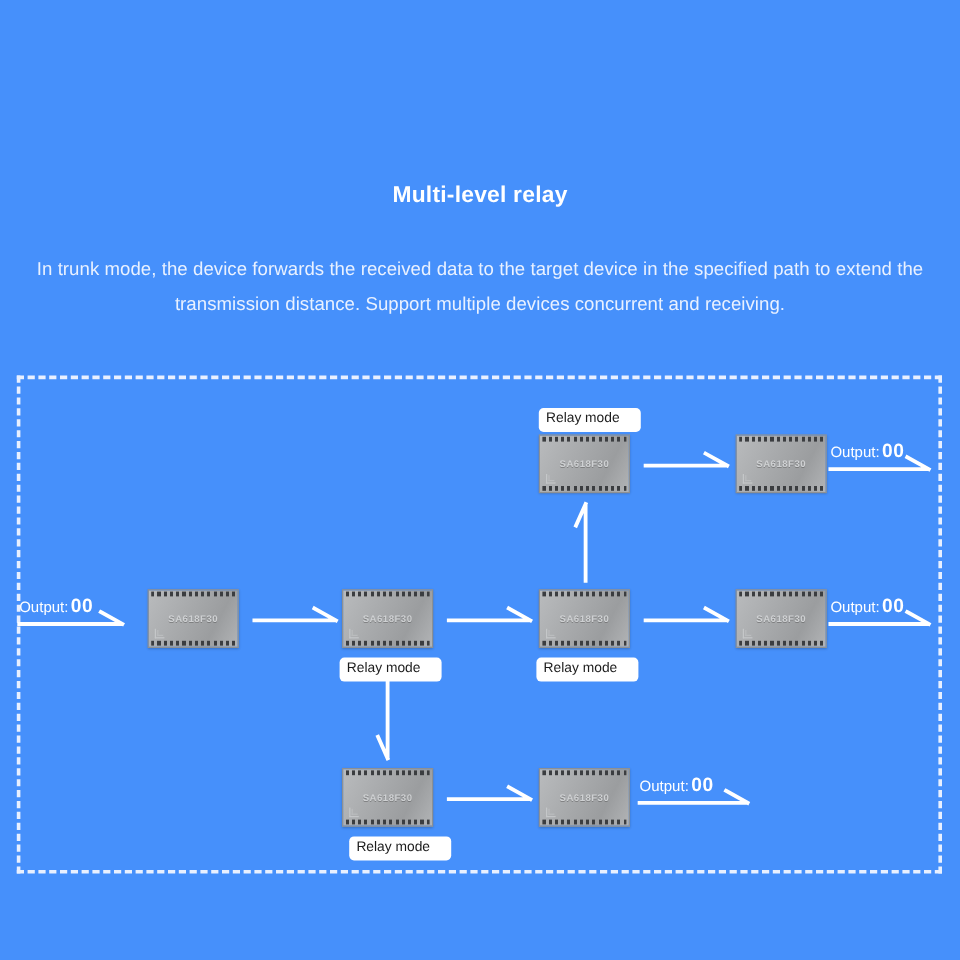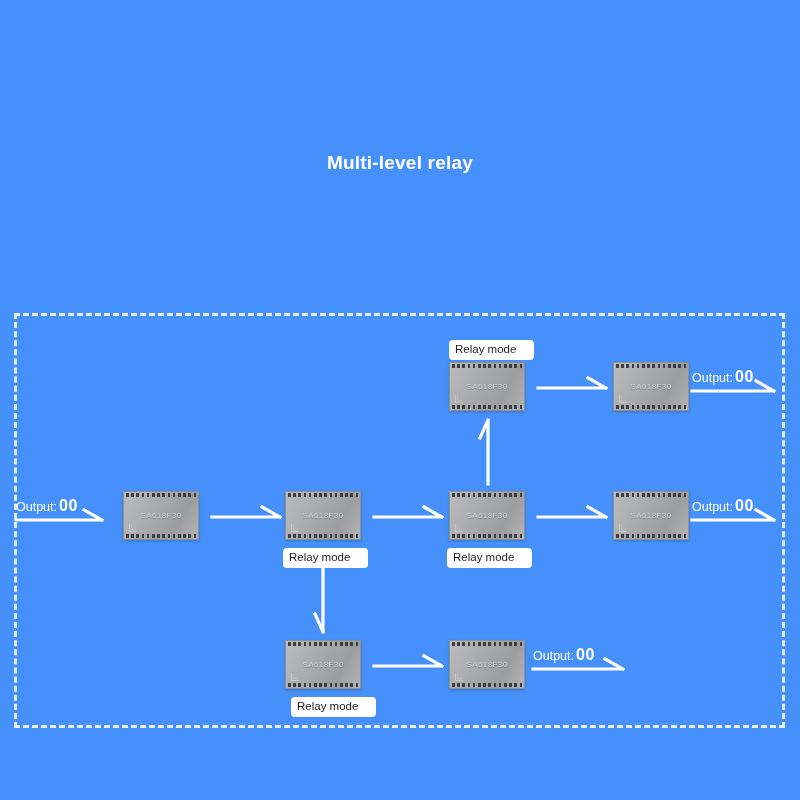--- a/index.html
+++ b/index.html
@@ -55,20 +55,21 @@
 
   
   .module {
     position: absolute;
     width: 76px;
     height: 49px;
     background: linear-gradient(118deg,#b9bbbd 0%, #a9abad 38%, #9b9d9f 72%, #b2b4b6 100%);
     border: 1px solid #8e9092;
     box-sizing: border-box;
     box-shadow: 0 1px 2px rgba(0,0,0,0.22);
+    font-weight: bold;
   }
   .module .pads {
     position: absolute;
     left: 2px;
     width: calc(100% - 4px);
     height: 4px;
     background:
       repeating-linear-gradient(to right,
         #3b3d40 0px, #3b3d40 2.6px,
         rgba(255,255,255,0) 2.6px, rgba(255,255,255,0) 5.2px);
@@ -149,20 +150,21 @@
     stroke-linecap: square;
     stroke-linejoin: miter;
   }
 </style>
 </head>
 <body>
 
 <div id="stage">
 
   <div class="page-title">Multi-level relay</div>
+  <div class="page-desc">In trunk mode, the device forwards the received data to the target device in the specified path to extend the transmission distance. Support multiple devices concurrent and receiving.</div>
 
   <div class="dashed-area"></div>
 
   <div class="tag" style="left:449px; top:340px;">Relay mode</div>
 
   <div class="module" style="left:449px; top:362px;">
     <div class="pads top"></div>
     <div class="pads bottom"></div>
     <div class="chip-label">SA618F30</div>
     <div class="corner-mark"></div>

